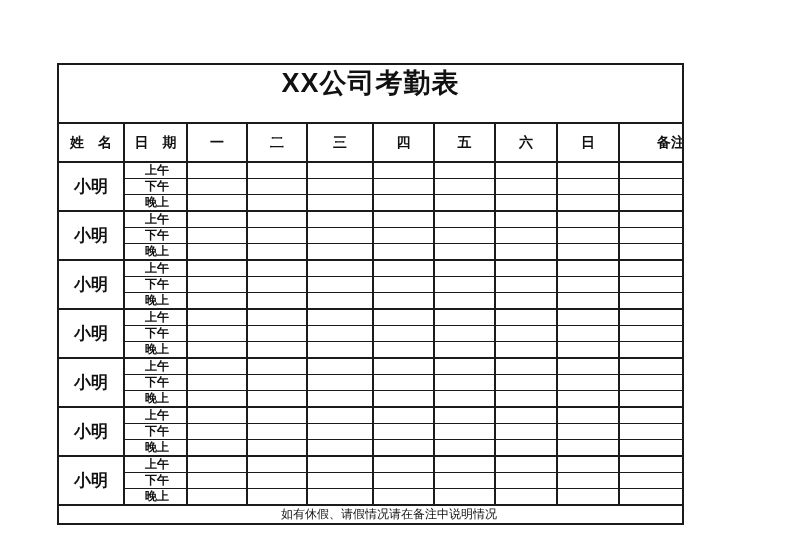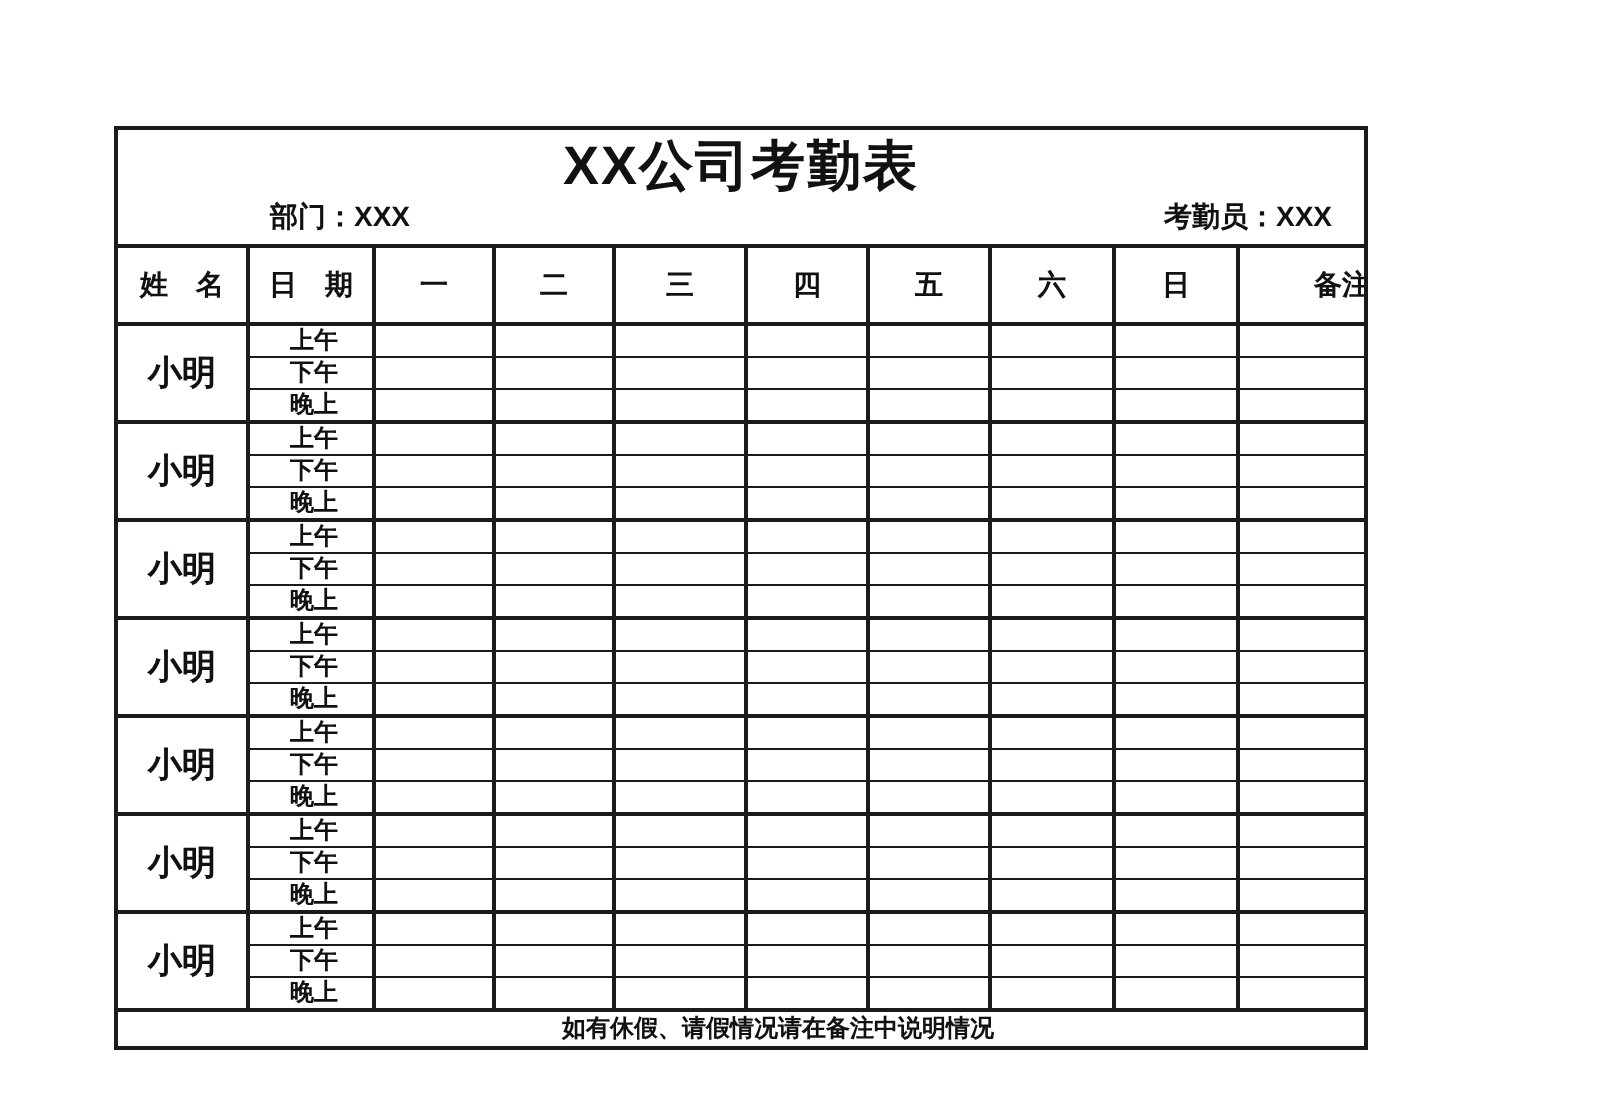--- a/index.html
+++ b/index.html
@@ -44,35 +44,31 @@
     font-size:17px; font-weight:bold; border-bottom-width:2px !important;margin-top:42px;
   }
   .c-period {
     text-align:center; padding-left:3px !important;
     font-size:12px; font-weight:bold; line-height:13px;
   }
   tr.block-end td { border-bottom-width:2px; }
   tr.footer-row td {
     border-left:none; border-right:none; border-bottom:none;
     border-top-width:2px; height:17px;
-    font-size:12px; font-weight:bold;
+    font-size:12px; font-weight:normal;
   }
 </style>
 </head>
 <body>
 
 <div class="sheet">
   <div class="form">
 
     <div class="title-block">
       <div class="title">XX公司考勤表</div>
-      <div class="meta-row">
-        <span>部门：XXX</span>
-        <span>考勤员：XXX</span>
-      </div>
     </div>
 
     <table class="att">
       <colgroup>
         <col style="width:65px">
           <col style="width:63px">
           <col style="width:60px">
         <col style="width:60px">
           <col style="width:66px">
           <col style="width:61px">

